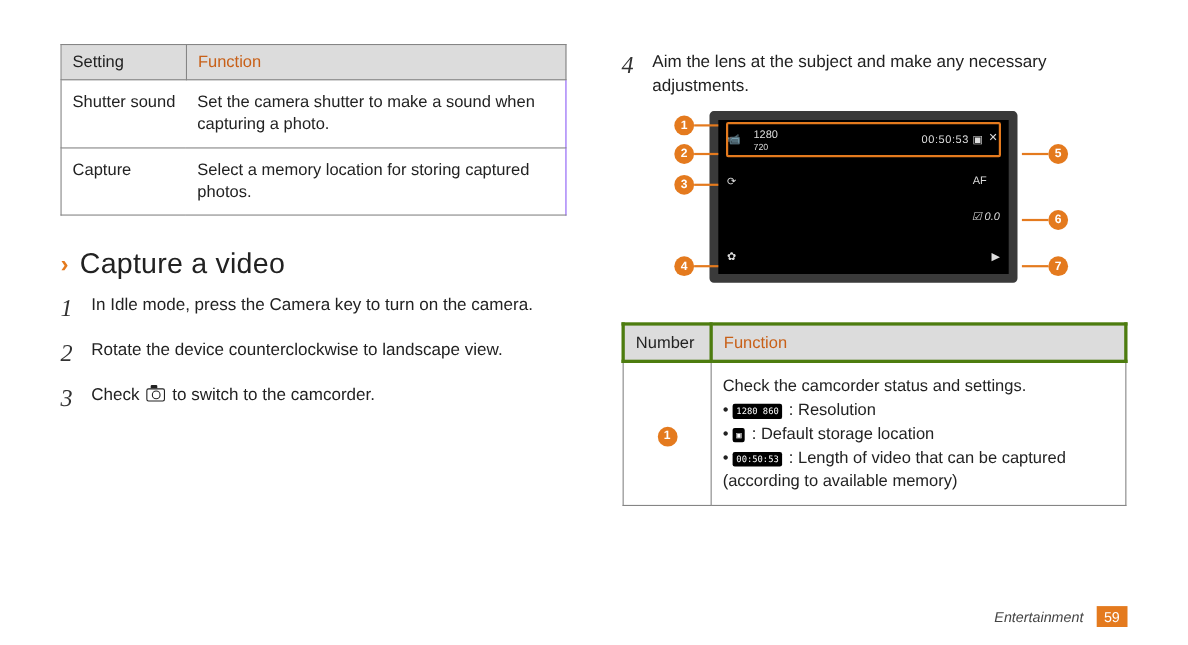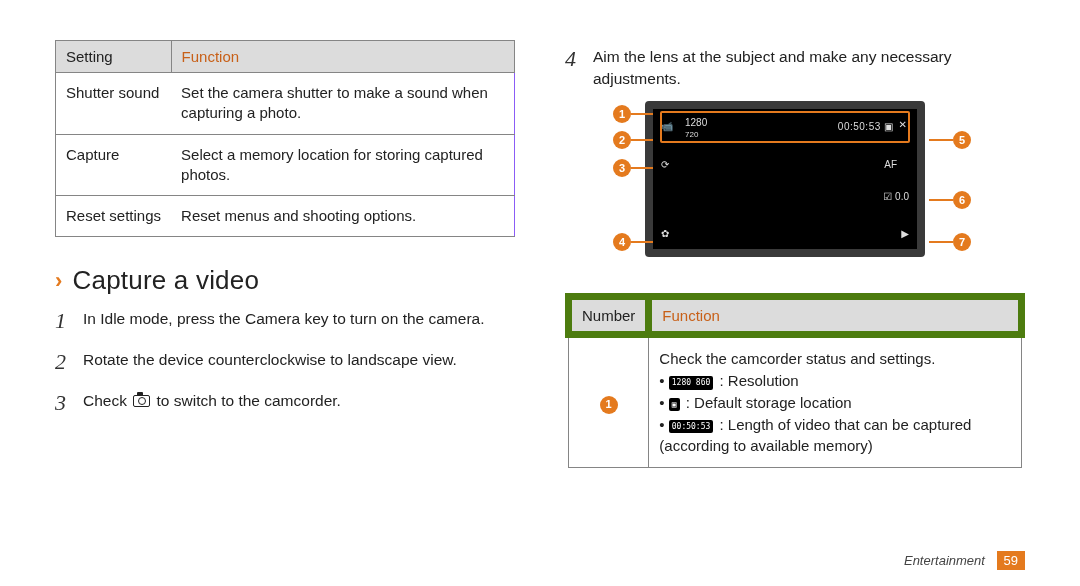--- a/index.html
+++ b/index.html
@@ -135,21 +135,21 @@
     color: #ddd;
     font-size: 10px;
   }
   .ico-res   { left: 32px; top: 8px; }
   .ico-time  { right: 23px; top: 12px; font-size: 9px; letter-spacing: 0.5px; padding-left: 12px;}
   .ico-mode  { right: 10px; top: 10px; font-size: 11px; }
   .ico-cam   { left: 8px;  top: 12px; }
   .ico-switch{ left: 8px;  top: 50px; }
   .ico-gear  { left: 8px;  bottom: 10px; }
   .ico-af    { right: 20px; top: 50px; font-size: 8px;}
-  .ico-ev    { right: 8px; top: 82px; font-size: 8px; text-align:right;}
+  .ico-ev    { right: 8px; top: 82px; font-size: 8px; text-align:right;font-style:italic;}
   .ico-rec   { right: 8px; bottom: 10px; }
 
   .callout {
     position: absolute;
     width: 18px; height: 18px;
     border-radius: 50%;
     background: #e47a1e;
     color: #fff;
     font-size: 11px;
     font-weight: bold;
@@ -174,21 +174,21 @@
   table.functions {
     width: 100%;
     border-collapse: collapse;
     font-size: 15px;
   }
   table.functions th {
     background: #dcdcdc;
     font-weight: normal;
     text-align: left;
     padding: 7px 10px;
-    border: 7px solid #4d7c0f;
+    border: 3px solid #4d7c0f;
   }
   table.functions th:nth-child(2) { color: #c86018; }
   table.functions td {
     padding: 10px 10px;
     border: 1px solid #858585;
     border-top: none;
     vertical-align: top;
     line-height: 1.45;
   }
   table.functions td:first-child {
@@ -250,24 +250,20 @@
       </tr>
     </thead>
     <tbody>
       <tr>
         <td>Shutter sound</td>
         <td>Set the camera shutter to make a sound when capturing a photo.</td>
       </tr>
       <tr>
         <td>Capture</td>
         <td>Select a memory location for storing captured photos.</td>
-      </tr>
-      <tr>
-        <td>Reset settings</td>
-        <td>Reset menus and shooting options.</td>
       </tr>
     </tbody>
   </table>
 
   <h2>
     <span class="chevron">›</span>
     <span>Capture a video</span>
   </h2>
 
   <div class="step">

